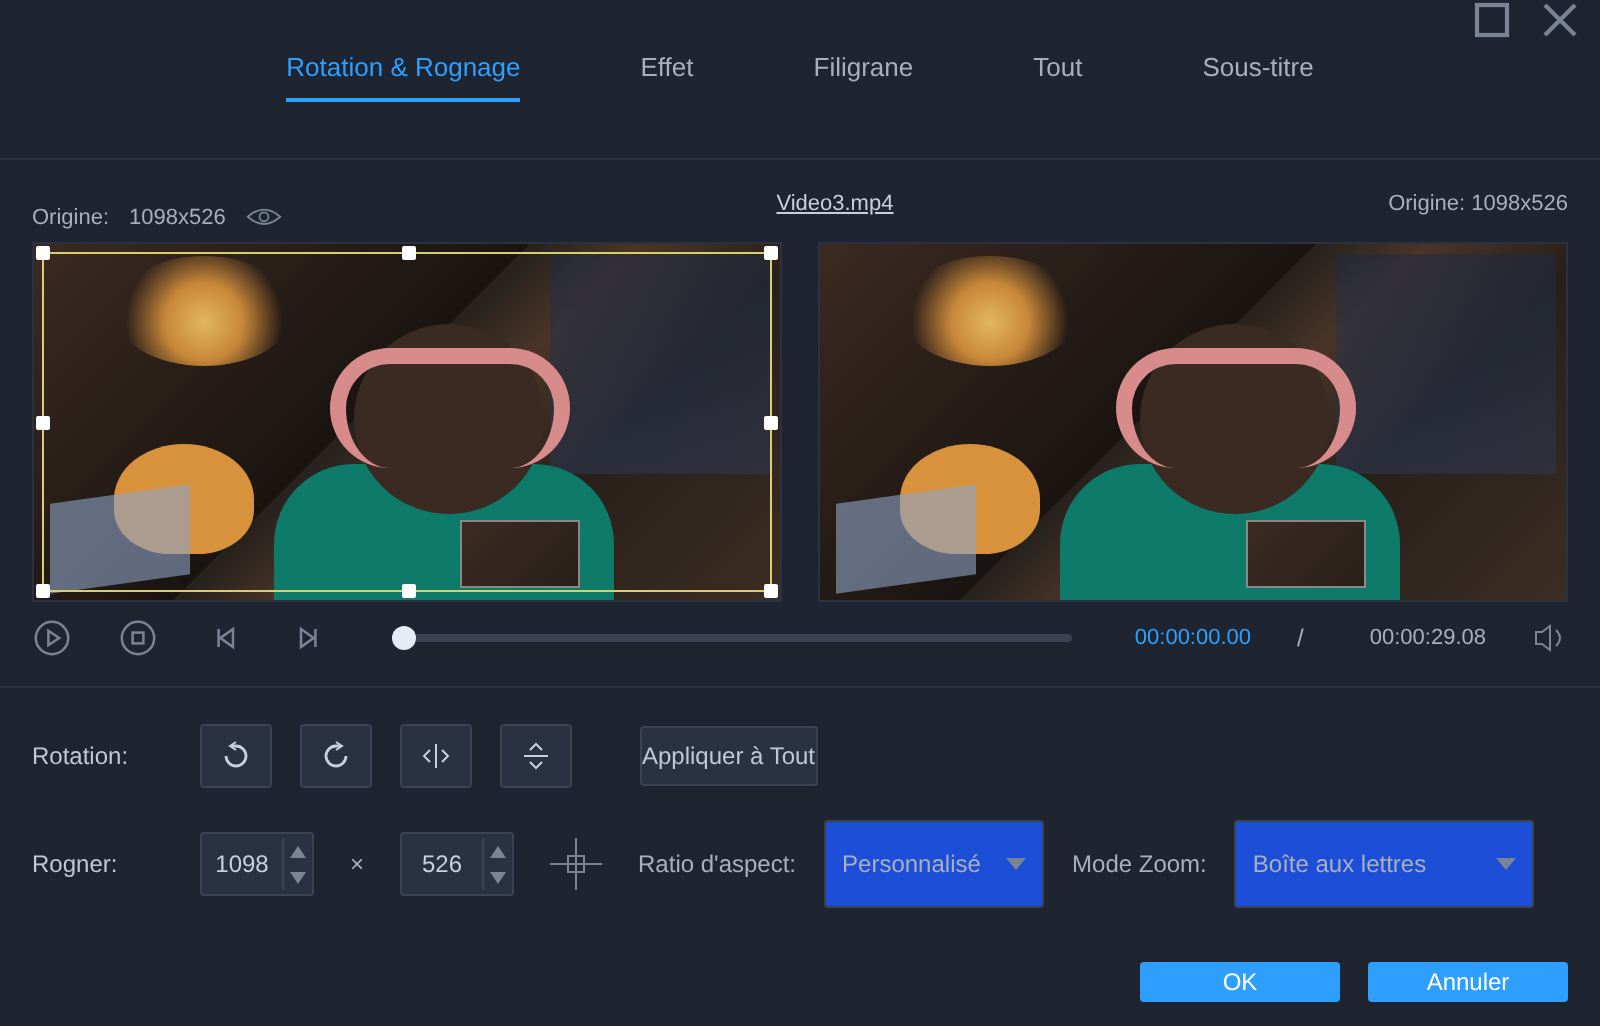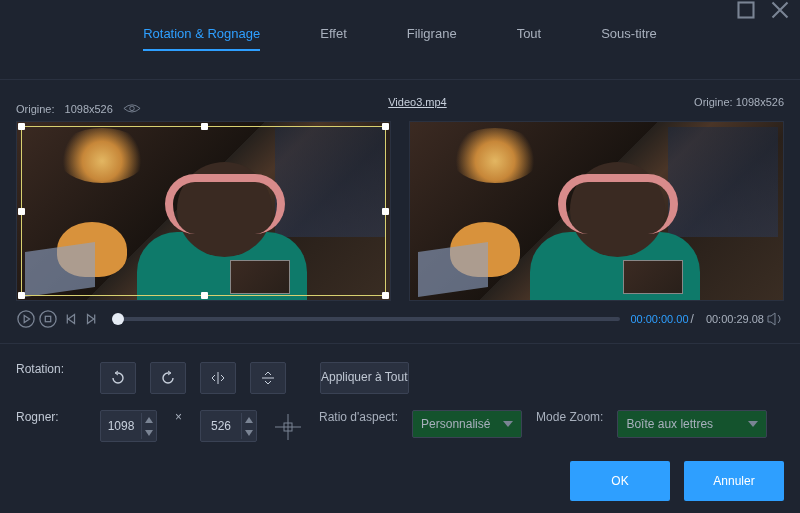--- a/index.html
+++ b/index.html
@@ -70,35 +70,35 @@
     border: 1px solid #d8d070;
   }
   .handle {
     position: absolute; width: 7px; height: 7px; background: #fff; border-radius: 1px;
   }
   .h-tl{top:-4px;left:-4px}.h-tm{top:-4px;left:calc(50% - 3px)}.h-tr{top:-4px;right:-4px}
   .h-ml{top:calc(50% - 3px);left:-4px}.h-mr{top:calc(50% - 3px);right:-4px}
   .h-bl{bottom:-4px;left:-4px}.h-bm{bottom:-4px;left:calc(50% - 3px)}.h-br{bottom:-4px;right:-4px}
 
   .transport {
-    display: flex; align-items: center; padding: 8px 16px; gap: 2px;
+    display: flex; align-items: center; padding: 8px 16px; gap: 23px;
   }
   .ticon { width: 20px; height: 20px; display:flex; align-items:center; justify-content:center; cursor:pointer;}
   .ticon svg { width: 18px; height: 18px; }
   .ticon circle, .ticon path, .ticon rect { stroke:#7a8494; fill:none; stroke-width:1.4;}
   .timeline { flex:1; height:4px; background:#3a4254; border-radius:2px; position:relative; margin:0 8px;}
   .playhead { position:absolute; left:0; top:-4px; width:12px; height:12px; background:#e6ecf5; border-radius:50%;}
   .timecur { color:#2e9fff; font-size:11px; }
   .timetot { color:#a8b0bd; font-size:11px;margin-left:10px; }
   .vol { width:18px; height:18px; }
 
   .separator { height:1px; background:#2a3140; margin: 6px 0 12px; }
 
   .ctrlrow {
-    display:flex; padding: 6px 16px 10px; gap:14px; font-size:12px;
+    display:flex; align-items:center; padding: 6px 16px 10px; gap:14px; font-size:12px;
   }
   .ctrlrow .lbl { width: 70px; color:#c0c8d4; }
   .sqbtn {
     width: 36px; height: 32px; background:#2a3140; border:1px solid #3a4254;
     display:flex; align-items:center; justify-content:center; cursor:pointer; border-radius:2px;
   }
   .sqbtn svg { width:16px; height:16px; }
   .txtbtn {
     padding: 7px 0; background:#2a3140; border:1px solid #3a4254; border-radius:2px;
     color:#c0c8d4; cursor:pointer; font-size:12px;
@@ -114,31 +114,31 @@
   .spin .arrows { display:flex; flex-direction:column; border-left:1px solid #3a4254;}
   .spin .arrows div { width:14px; height:13px; display:flex; align-items:center; justify-content:center; cursor:pointer;}
   .spin .arrows svg{width:8px;height:6px;}
   .times { color:#a8b0bd; padding:0 4px;}
   .cross {
     width:34px; height:34px; display:flex; align-items:center; justify-content:center; cursor:pointer;
   }
   .cross svg{width:30px;height:30px;}
   .select {
     display:flex; align-items:center; justify-content:space-between;
-    background:#14532d; border:1px solid #3a4254; border-radius:2px;
-    height:28px; padding:0 8px; cursor:pointer; min-width:110px;
+    background:#1d4ed8; border:1px solid #3a4254; border-radius:2px;
+    height:44px; padding:0 8px; cursor:pointer; min-width:110px;
   }
   .select.wide { min-width:150px; }
   .select svg{width:10px;height:8px;}
 
   .footer {
     position:absolute; bottom:12px; right:16px; display:flex; gap:14px;
   }
   .fbtn {
-    width:100px; height:40px; display:flex; align-items:center; justify-content:center;
+    width:100px; height:20px; display:flex; align-items:center; justify-content:center;
     background:#2e9fff; color:#fff; border-radius:2px; cursor:pointer; font-size:12px;
   }
 </style>
 </head>
 <body>
 
 <div class="titlebar">
   <span class="ticon">
     <svg viewBox="0 0 12 12">
         <rect x="1" y="1" width="10" height="10" stroke="#7a8494" fill="none"></rect>

